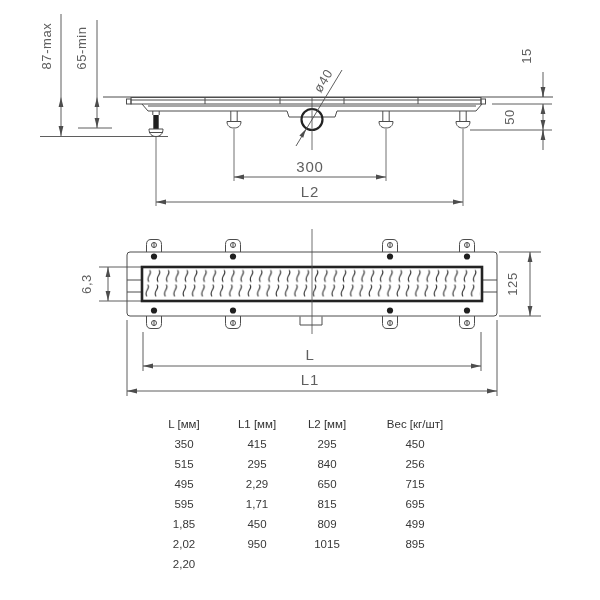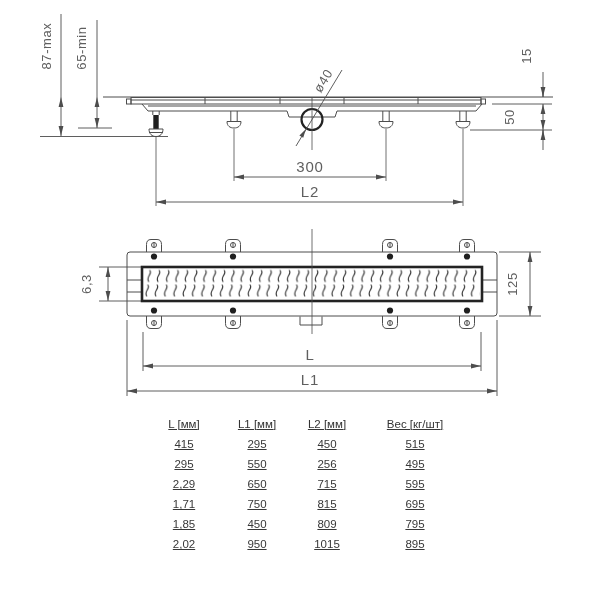--- a/index.html
+++ b/index.html
@@ -3,21 +3,21 @@
 <meta charset="utf-8">
 <style>
   html,body{margin:0;padding:0;background:#ffffff;}
   .canvas{position:relative;width:600px;height:600px;background:#ffffff;overflow:hidden;
           font-family:"Liberation Sans",sans-serif;}
   svg text{font-family:"Liberation Sans",sans-serif;fill:#5f5f5f;}
   .dimtxt{font-size:13px;letter-spacing:0.6px;}
   .dimtxt-lg{font-size:15px;letter-spacing:0.8px;}
   .size-table{position:absolute;left:146px;top:414px;display:grid;
               grid-template-columns:76px 70px 70px 106px;
-              color:#383838;font-size:11.5px;line-height:20px;text-align:center;text-decoration:underline;}
+              color:#383838;font-size:11.5px;line-height:20px;text-align:center;}
   .size-table .hdr{color:#333333;}
 </style>
 </head>
 <body>
 
 <div class="canvas">
 
 <svg width="600" height="410" viewBox="0 0 600 410">
   <defs>
     <marker id="arr" markerUnits="userSpaceOnUse" markerWidth="11" markerHeight="7" viewBox="0 0 11 7" refX="10.5" refY="3.5" orient="auto-start-reverse">
@@ -196,45 +196,46 @@
   </g>
 </svg>
 
 
 <div class="size-table">
   <div class="hdr">L [мм]</div>
   <div class="hdr">L1 [мм]</div>
   <div class="hdr">L2 [мм]</div>
   <div class="hdr">Вес [кг/шт]</div>
 
+  <div>350</div>
   <div>415</div>
   <div>295</div>
 
   <div>450</div>
   <div>515</div>
   <div>295</div>
 
-  <div>550</div>
+  <div>840</div>
   <div>256</div>
   <div>495</div>
   <div>2,29</div>
 
   <div>650</div>
   <div>715</div>
   <div>595</div>
   <div>1,71</div>
 
-  <div>750</div>
   <div>815</div>
   <div>695</div>
   <div>1,85</div>
 
   <div>450</div>
   <div>809</div>
-  <div>795</div>
+  <div>499</div>
   <div>2,02</div>
 
   <div>950</div>
   <div>1015</div>
   <div>895</div>
+  <div>2,20</div>
 </div>
 
 </div>
 
 </body></html>

